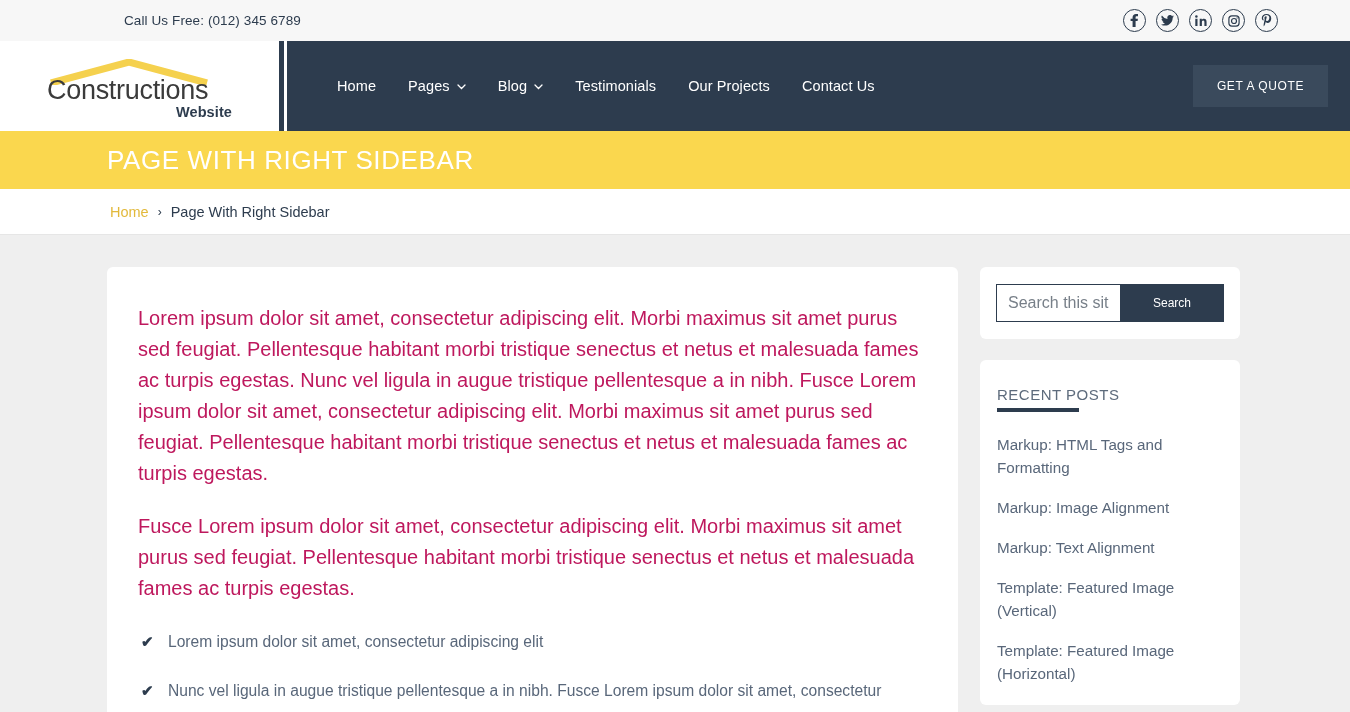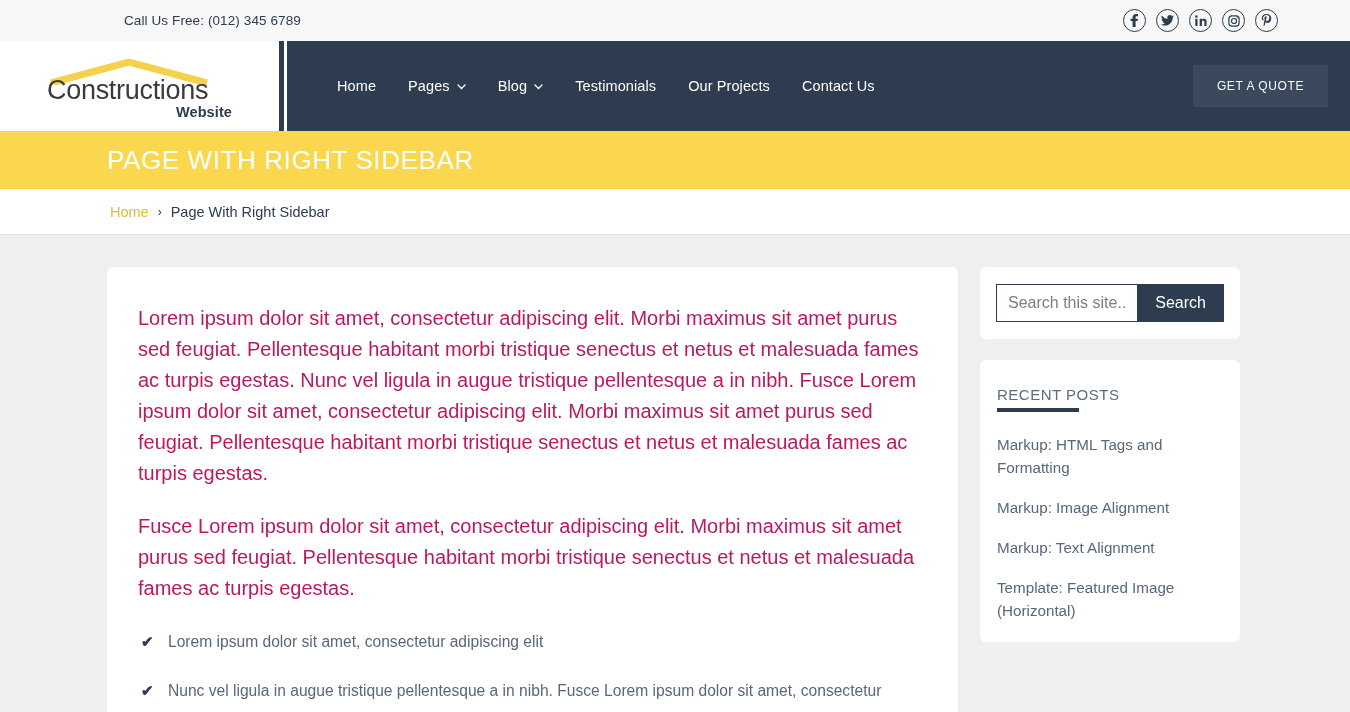--- a/index.html
+++ b/index.html
@@ -232,22 +232,22 @@
     color: #6b7280;
     font-family: "Liberation Sans", sans-serif;
     outline: none;
     min-width: 0;
   }
   .search-input::placeholder { color: #777f88; }
   .search-btn {
     background: #2d3c4e;
     color: #ffffff;
     border: none;
-    font-size: 16px;
-    padding: 0 18px;
+    font-size: 12px;
+    padding: 0 33px;
     cursor: pointer;
     font-family: "Liberation Sans", sans-serif;
   }
   .widget-title {
     color: #5d6b7c;
     font-size: 15px;
     letter-spacing: 0.5px;
     text-transform: uppercase;
     padding-bottom: 9px;
     position: relative;
@@ -400,18 +400,19 @@
       <input class="search-input" type="text" placeholder="Search this site..." style="">
       <button class="search-btn">Search</button>
     </div>
 
     <div class="widget">
       <div class="widget-title">RECENT POSTS</div>
       <ul class="post-list">
         <li>Markup: HTML Tags and Formatting</li>
         <li>Markup: Image Alignment</li>
         <li>Markup: Text Alignment</li>
+        <li>Template: Featured Image (Vertical)</li>
         <li>Template: Featured Image (Horizontal)</li>
       </ul>
     </div>
 
   </div>
 </div>
 
 </body></html>

